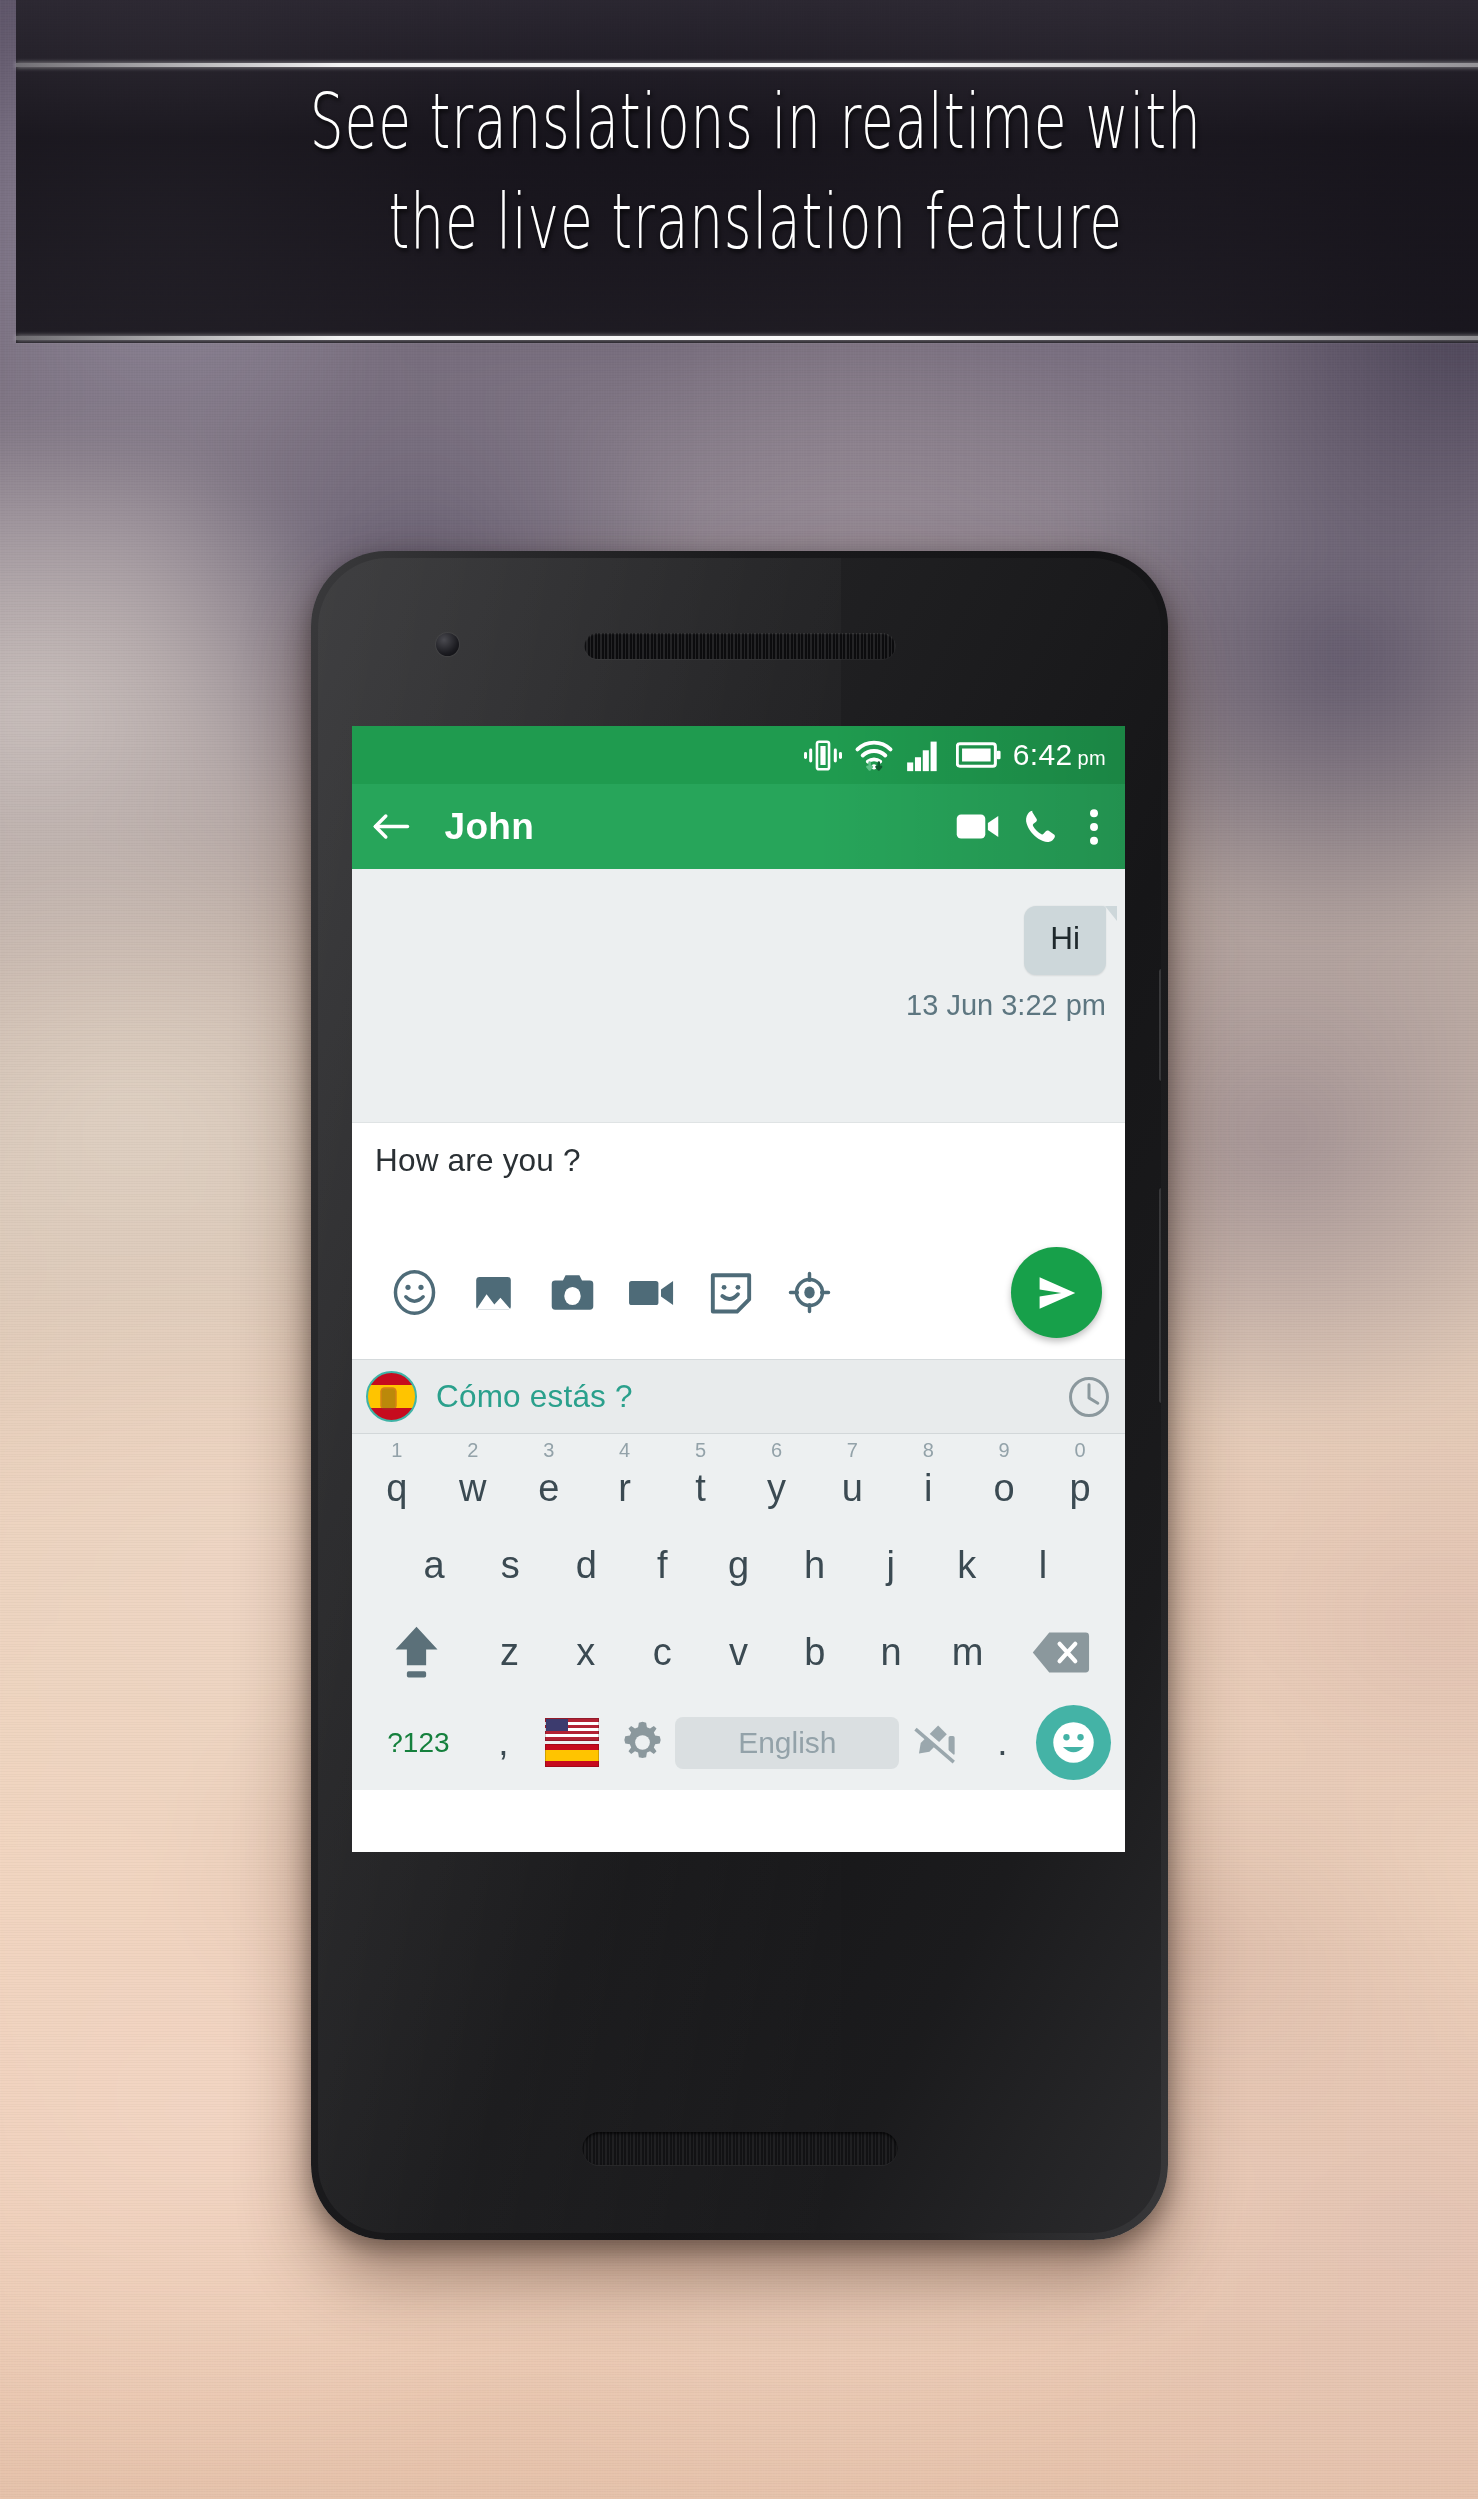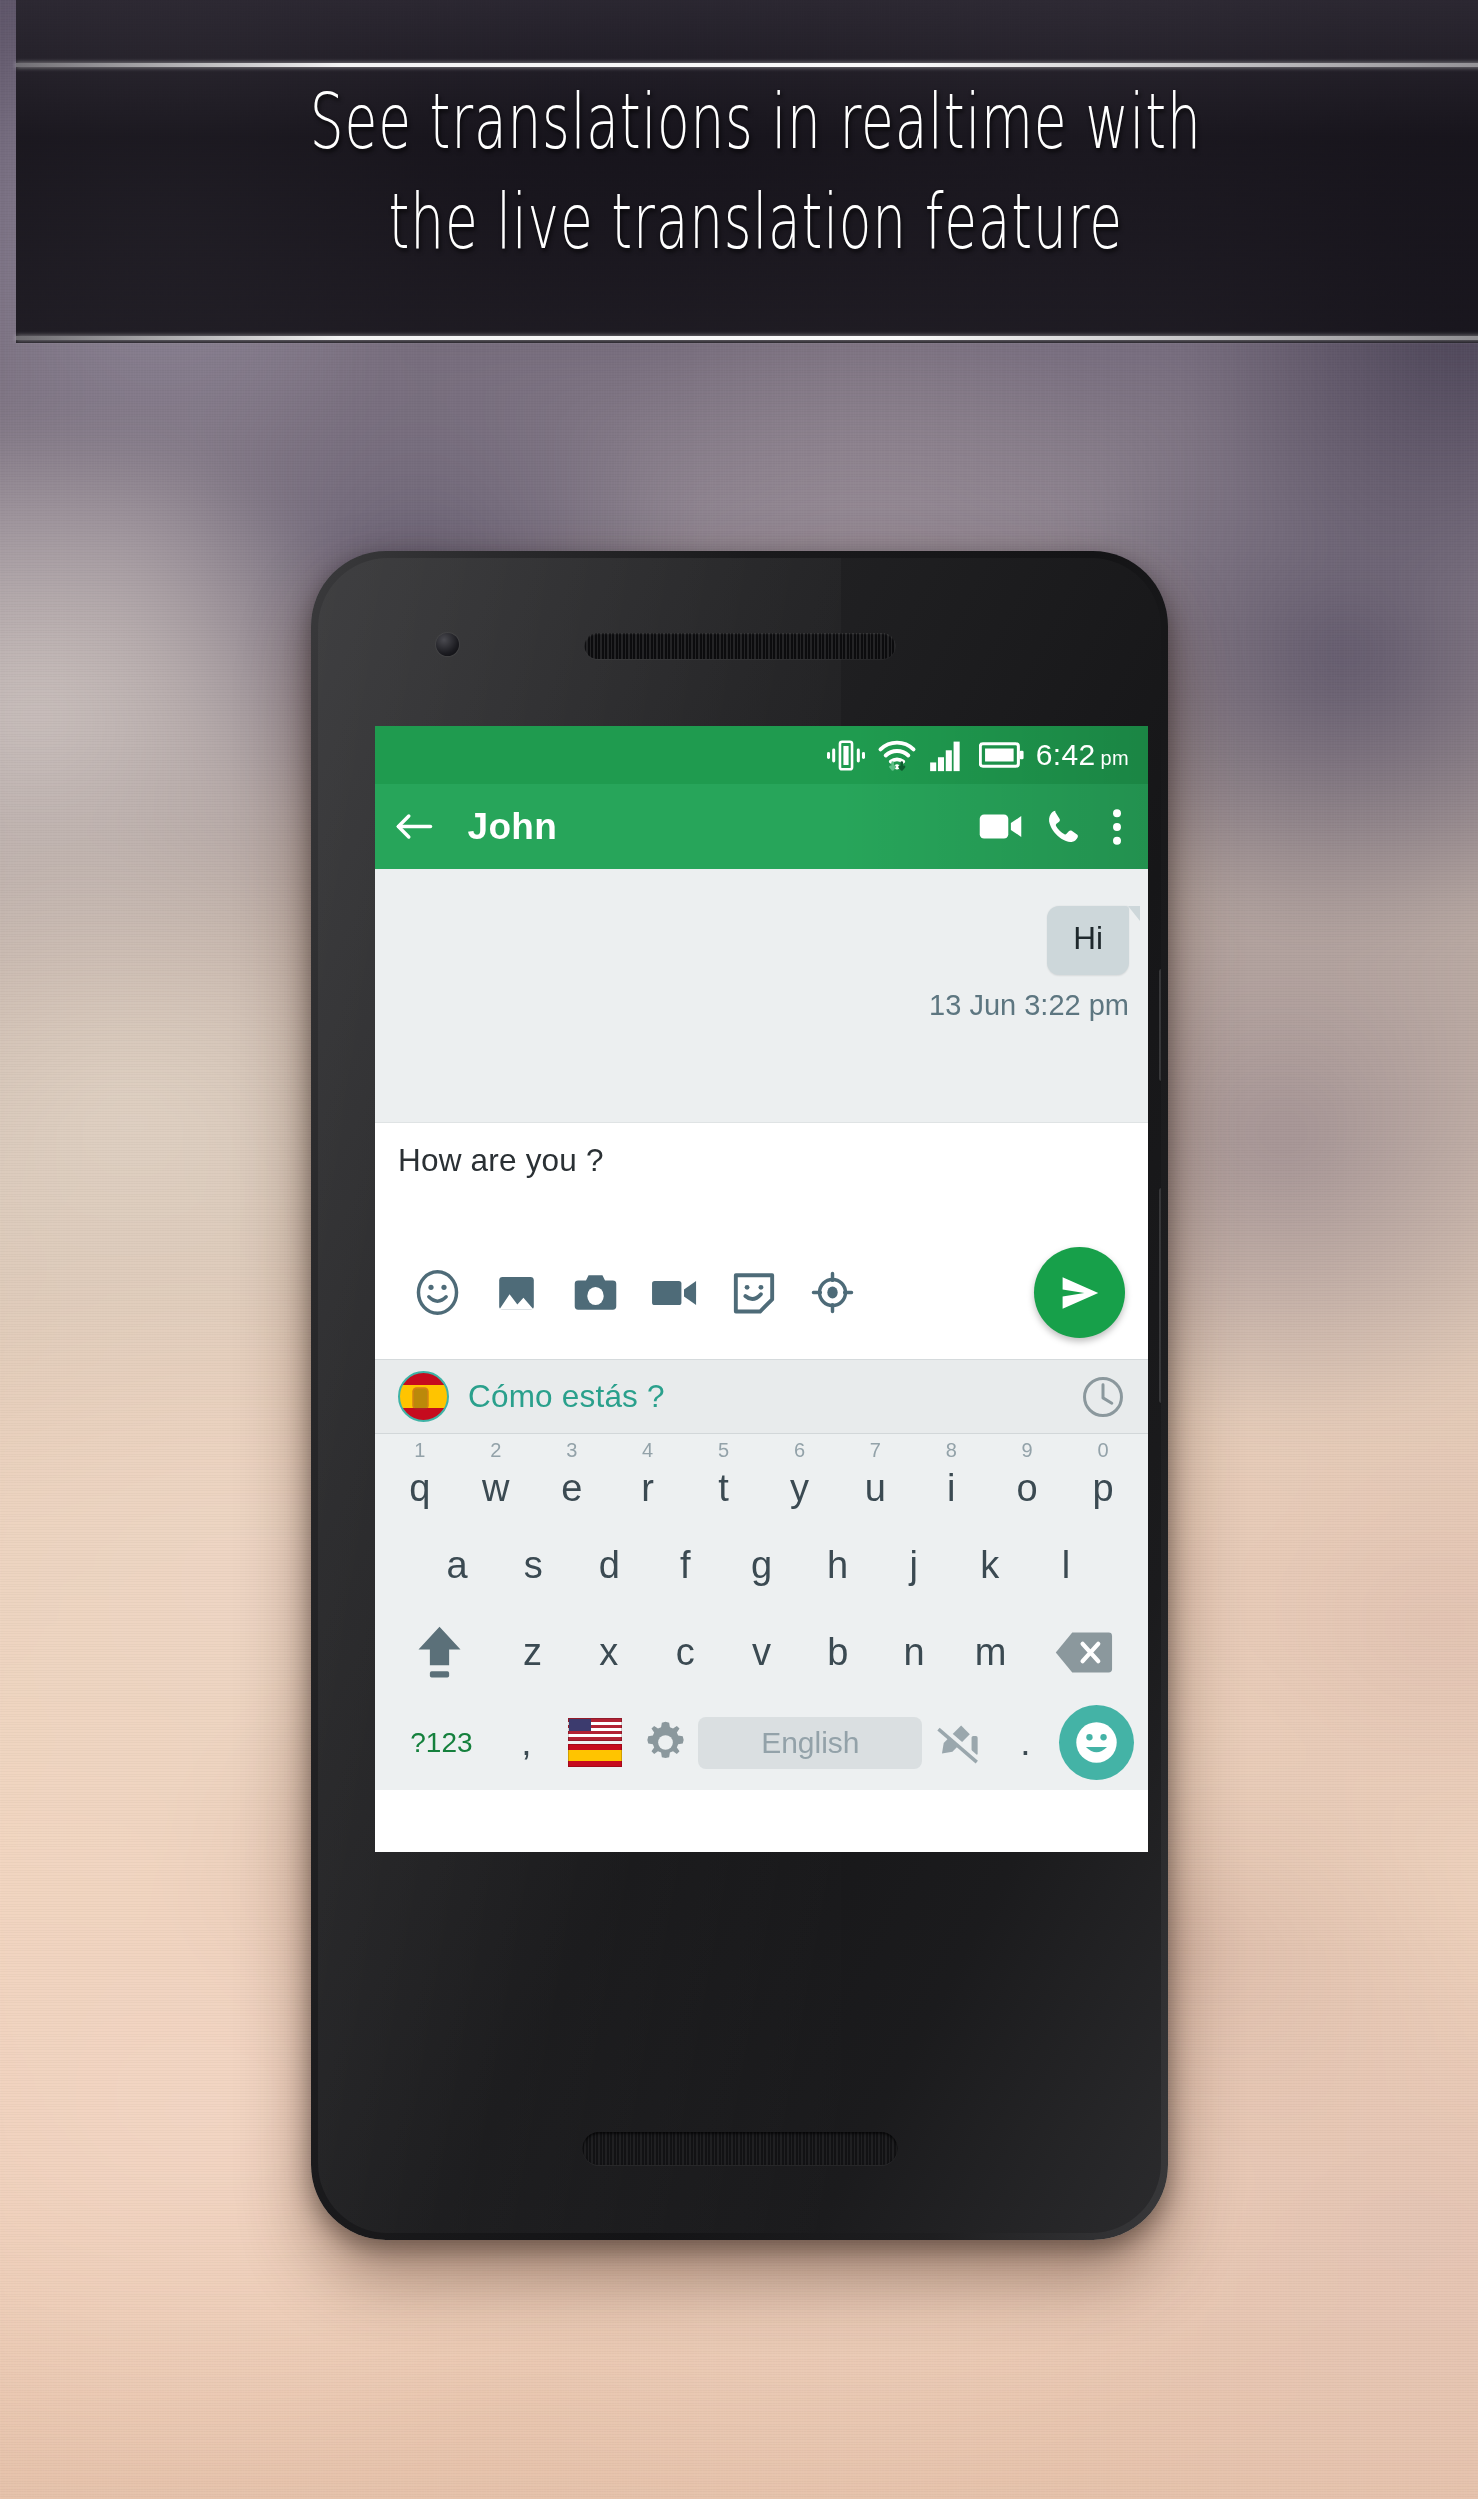--- a/index.html
+++ b/index.html
@@ -112,21 +112,21 @@
   .side-btn {
     position:absolute; right:-7.9px; width:9.6px; border-radius:2.6px;
     background:linear-gradient(90deg,#3a3a3c,#2b2b2d 55%,#19191b);
     box-shadow:0.9px 0 1.7px rgba(0,0,0,.45);
   }
   #btn-power  { top:411px;  height:112px; }
   #btn-volume { top:630px;  height:215px; }
 
   
   #screen {
-    position:absolute; left:57px; top:168px; width:773px; height:1126px;
+    position:absolute; left:34px; top:168px; width:773px; height:1126px;
     background:#fff; overflow:hidden;
     font-family:"Liberation Sans", sans-serif;
   }
 
   
   #status-bar {
     height:58px; background:#1f9b4f;
     display:flex; align-items:center; justify-content:flex-end;
     padding-right:19px; gap:12.2px;
     position:relative; overflow:hidden;
@@ -198,21 +198,21 @@
   }
   #send-btn {
     margin-left:auto; width:91px; height:91px; border-radius:50%;
     background:#17a04a; display:flex; align-items:center; justify-content:center;
     box-shadow:0 3.5px 7.9px rgba(0,0,0,.26);
   }
 
   
   #translate-bar {
     height:75px; background:#e8ebec;
-    display:flex; align-items:center; padding:0 23px; gap:19px;
+    display:flex; align-items:center; padding:0 14px; gap:19px;
     border-top:0.9px solid #d5dadc; border-bottom:0.9px solid #d2d7d9;
   }
   #flag-es-round {
     width:51px; height:51px; border-radius:50%; flex:none;
     border:2.6px solid #3fb3a6; overflow:hidden;
     background:linear-gradient(180deg,#c60b1e 0 26%, #ffc400 26% 74%, #c60b1e 74% 100%);
     position:relative;
   }
   #flag-es-round::after {
     content:""; position:absolute; left:30%; top:34%;

